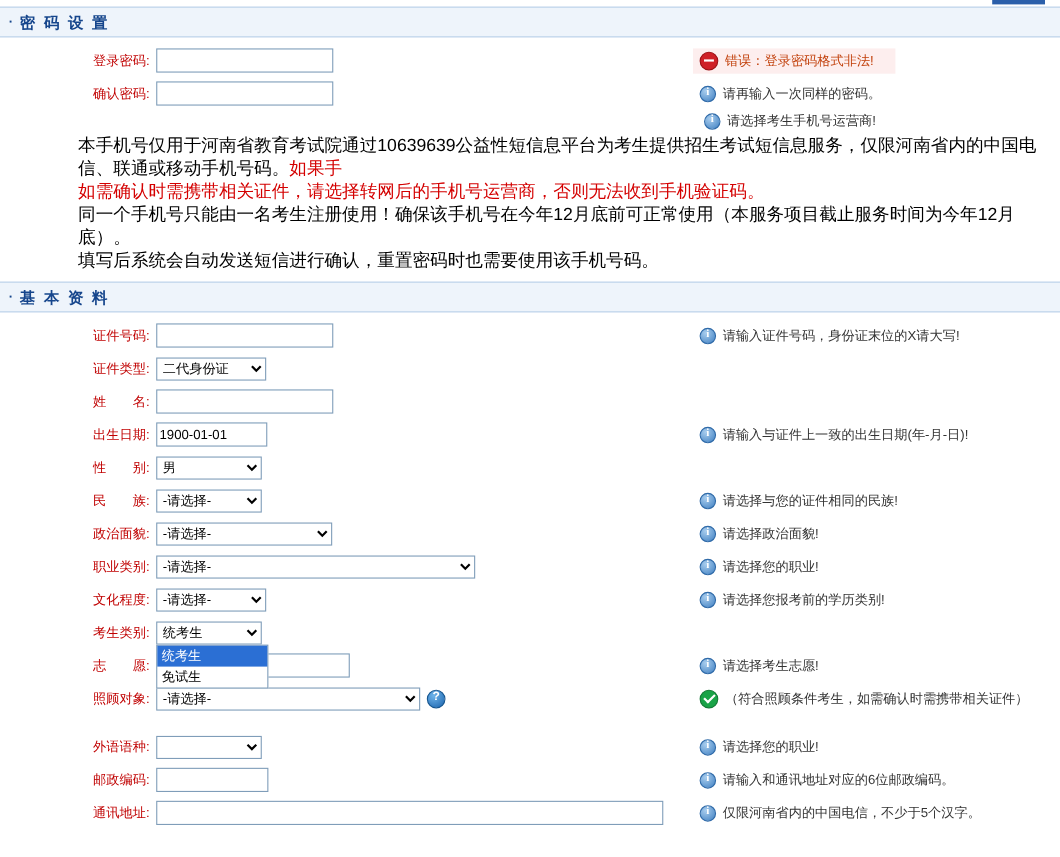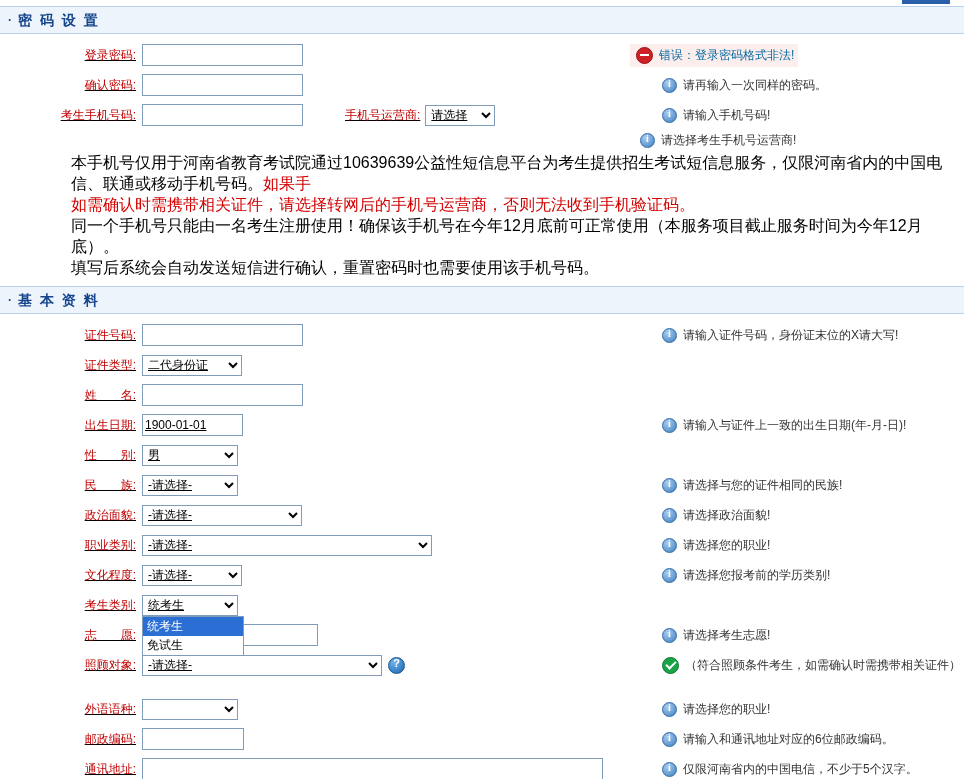--- a/index.html
+++ b/index.html
@@ -77,34 +77,33 @@
   select {
     border: 1px solid #7f9db9;
     height: 21px;
     font-size: 12px;
     font-family: "Liberation Sans", sans-serif;
     background: #fff;
     padding: 1px;
   }
   .hintcol {
     position: absolute;
-    left: 662px;
+    left: 636px;
     display: flex;
     align-items: center;
     gap: 6px;
     font-size: 12px;
     color: #333;
     white-space: nowrap;
   }
   .rowwrap {
     position: relative;
     min-height: 30px;
     display: flex;
     align-items: center;
-    text-decoration: underline;
   }
   
   .ico {
     width: 13px;
     height: 13px;
     border-radius: 50%;
     display: inline-block;
     position: relative;
     flex: 0 0 13px;
   }
@@ -178,22 +177,22 @@
     position: absolute;
     left: 0; right: 0; top: -1px;
     text-align: center;
     color: #fff;
     font-size: 11px;
     font-weight: bold;
     font-family: "Liberation Sans", sans-serif;
   }
   .err-banner {
     background: #fdeeee;
-    color: #0369a1;
-    padding: 3px 4px 3px 6px;
+    color: #c2410c;
+    padding: 3px 20px 3px 6px;
     display: flex;
     align-items: flex-end;
     gap: 6px;
     font-size: 12px;
     white-space: nowrap;
   }
   .note {
     color: #000;
     font-size: 16px;
     line-height: 21px;
@@ -267,34 +266,20 @@
     <div class="lbl">确认密码:</div>
     <div class="fieldcell">
       <input type="password" style="width: 155px;">
     </div>
     <div class="hintcol">
       <span class="ico ico-info"></span>
       <span>请再输入一次同样的密码。</span>
     </div>
   </div>
 
-  <div class="rowwrap">
-    <div class="lbl">考生手机号码:</div>
-    <div class="fieldcell">
-      <input type="text" style="width: 155px;">
-      <span class="operator-label">手机号运营商:</span>
-      <select style="width:70px">
-        <option>请选择</option>
-      </select>
-    </div>
-    <div class="hintcol">
-      <span class="ico ico-info"></span>
-      <span>请输入手机号码!</span>
-    </div>
-  </div>
 
   <div class="rowwrap" style="min-height:22px">
     <div class="hintcol" style="position:absolute;left:640px;top:2px">
       <span class="ico ico-info"></span>
       <span>请选择考生手机号运营商!</span>
     </div>
   </div>
 
   <div class="note">
     <div>

